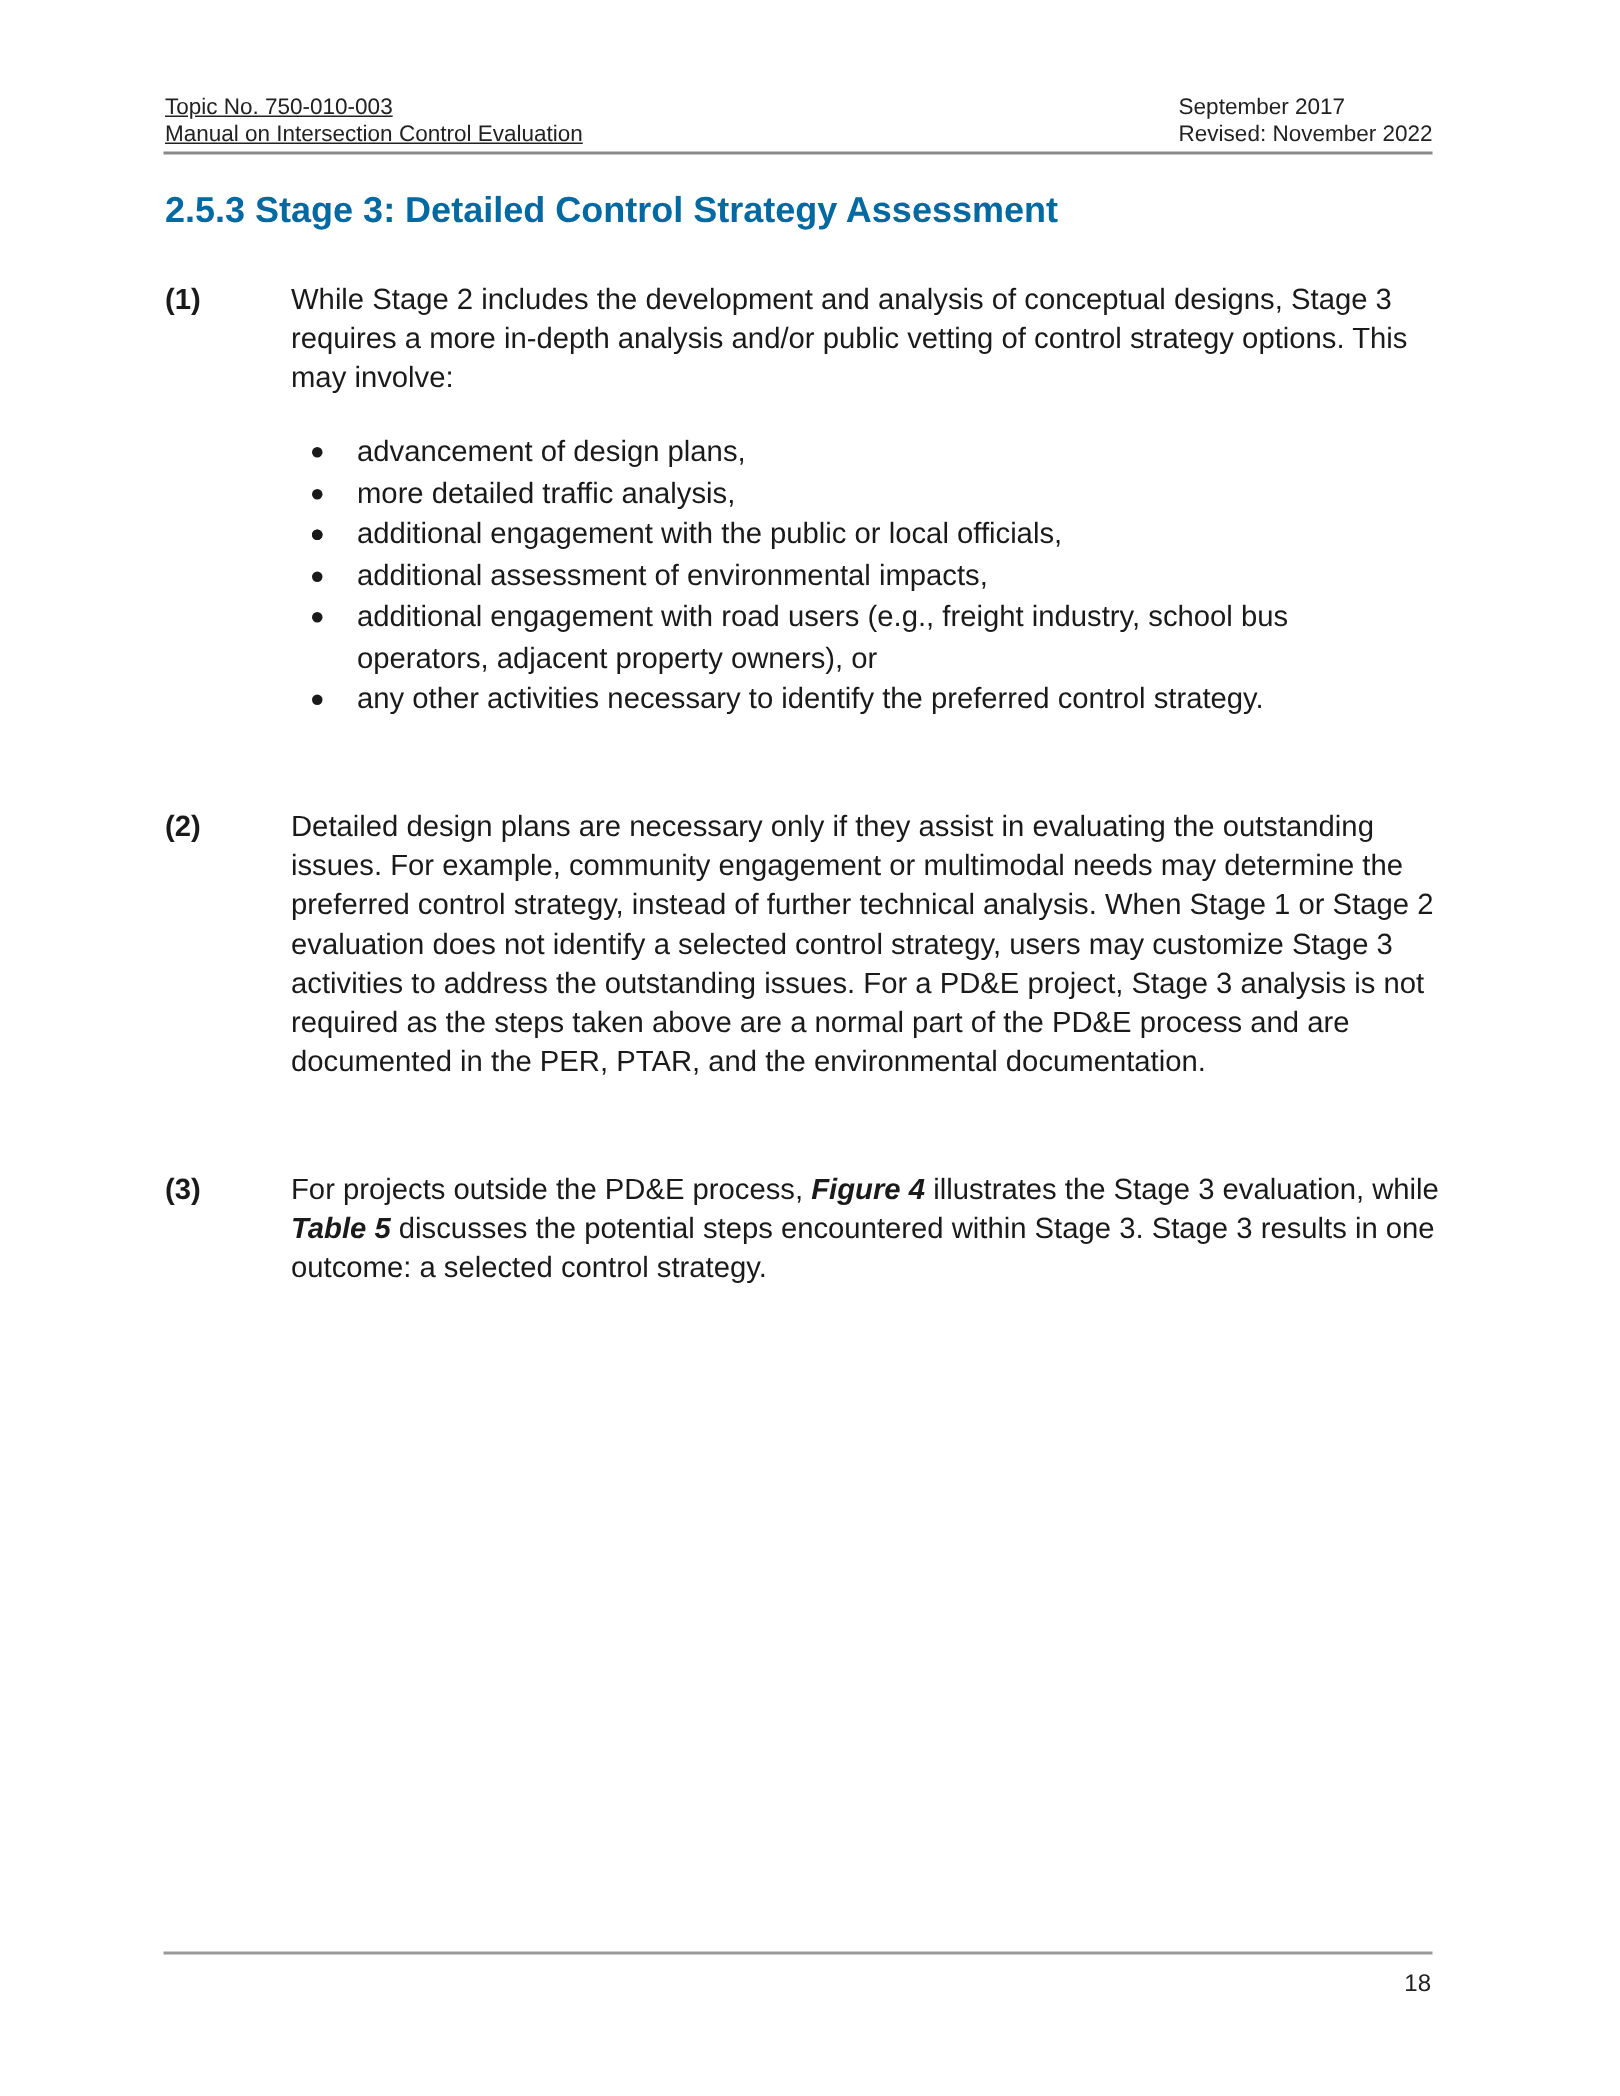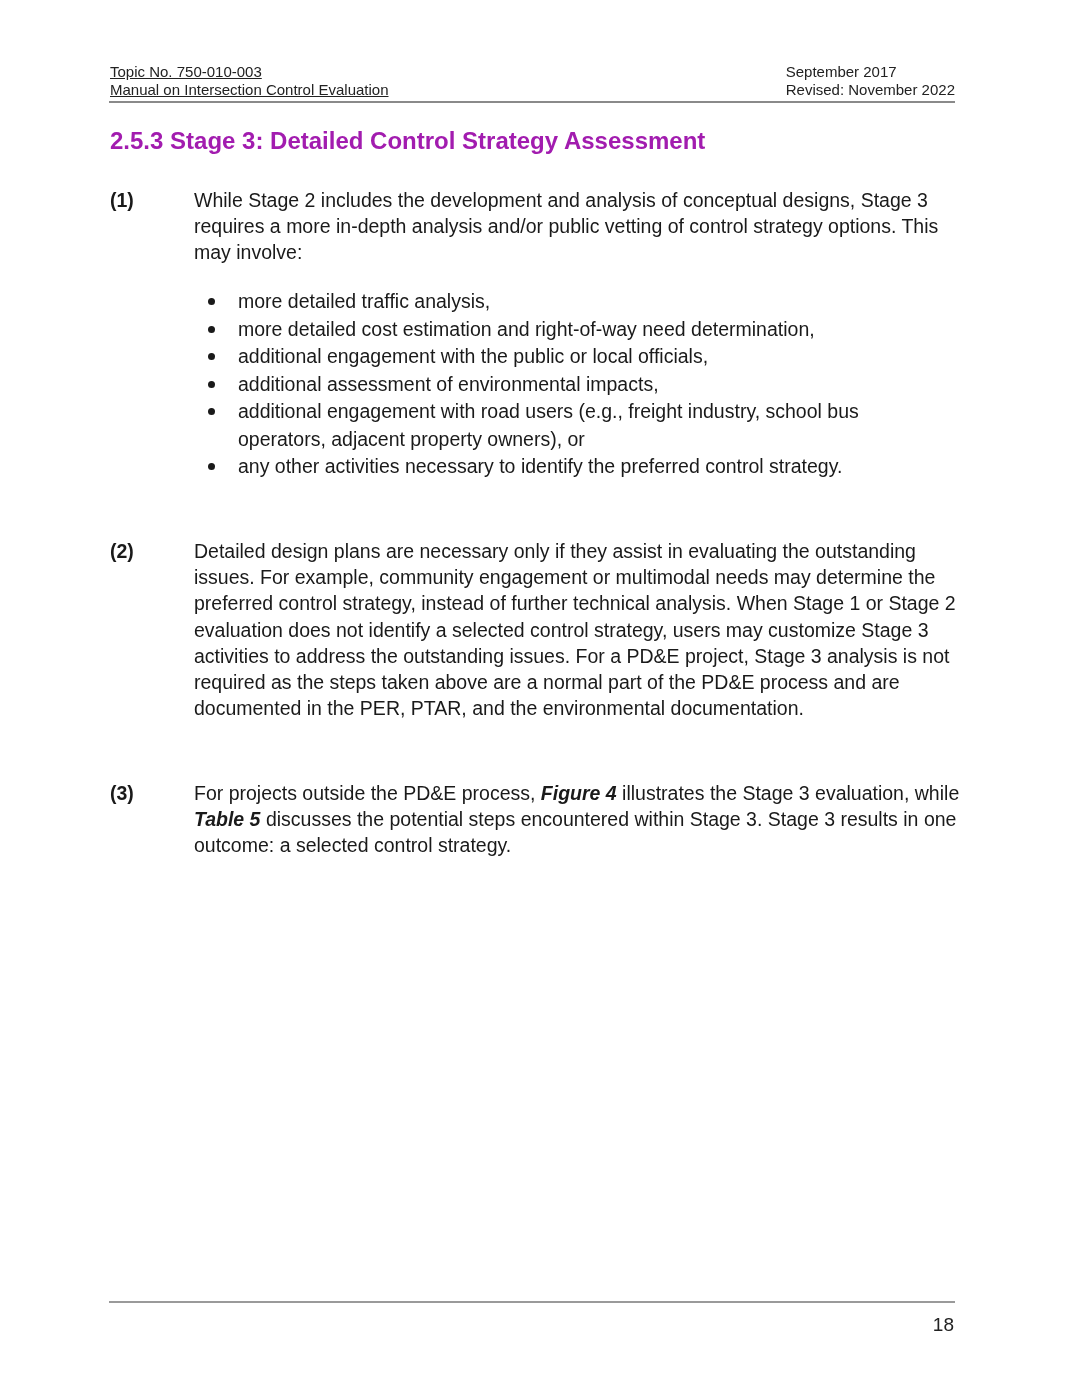--- a/index.html
+++ b/index.html
@@ -33,21 +33,21 @@
     width: 846px;
     height: 0;
     border-top: 2px solid #8a8a8a;
   }
   .section-title {
     position: absolute;
     left: 110px;
     top: 127px;
     font-size: 24px;
     font-weight: bold;
-    color: #a21caf;
+    color: #0369a1;
     margin: 0;
   }
   .para {
     position: absolute;
     left: 110px;
     width: 850px;
     font-size: 19.5px;
     line-height: 26.2px;
   }
   .para .num {
@@ -92,21 +92,21 @@
     position: absolute;
     left: 109px;
     top: 1301px;
     width: 846px;
     border-top: 2px solid #9a9a9a;
   }
   .page-number {
     position: absolute;
     right: 126px;
     top: 1314px;
-    font-size: 19px;
+    font-size: 16px;
     color: #222;
   }
 </style>
 </head>
 <body>
 
 <div class="header">
   <div class="left">
     <div>Topic No. 750-010-003</div>
     <div>Manual on Intersection Control Evaluation</div>
@@ -119,22 +119,23 @@
 <div class="header-rule"></div>
 
 <h2 class="section-title">2.5.3 Stage 3: Detailed Control Strategy Assessment</h2>
 
 <div class="para" style="top:187px;">
   <span class="num">(1)</span>
   <div class="text">While Stage 2 includes the development and analysis of conceptual designs, Stage 3 requires a more in-depth analysis and/or public vetting of control strategy options. This may involve:</div>
 </div>
 
 <ul class="bullets">
+  <li><span class="dot"></span><span>advancement of design plans,</span></li>
   <li><span class="dot"></span><span>more detailed traffic analysis,</span></li>
-  <li><span class="dot"></span><span>more detailed cost estimation and right-of-way need determination,</span></li>
+  <li><span class="dot"></span></li>
   <li><span class="dot"></span><span>additional engagement with the public or local officials,</span></li>
   <li><span class="dot"></span><span>additional assessment of environmental impacts,</span></li>
   <li class="wrap2"><span class="dot"></span><span>additional engagement with road users (e.g., freight industry, school bus operators, adjacent property owners), or</span></li>
   <li><span class="dot"></span><span>any other activities necessary to identify the preferred control strategy.</span></li>
 </ul>
 
 <div class="para" style="top:538px;">
   <span class="num">(2)</span>
   <div class="text">Detailed design plans are necessary only if they assist in evaluating the outstanding issues. For example, community engagement or multimodal needs may determine the preferred control strategy, instead of further technical analysis. When Stage 1 or Stage 2 evaluation does not identify a selected control strategy, users may customize Stage 3 activities to address the outstanding issues. For a PD&amp;E project, Stage 3 analysis is not required as the steps taken above are a normal part of the PD&amp;E process and are documented in the PER, PTAR, and the environmental documentation.</div>
 </div>

